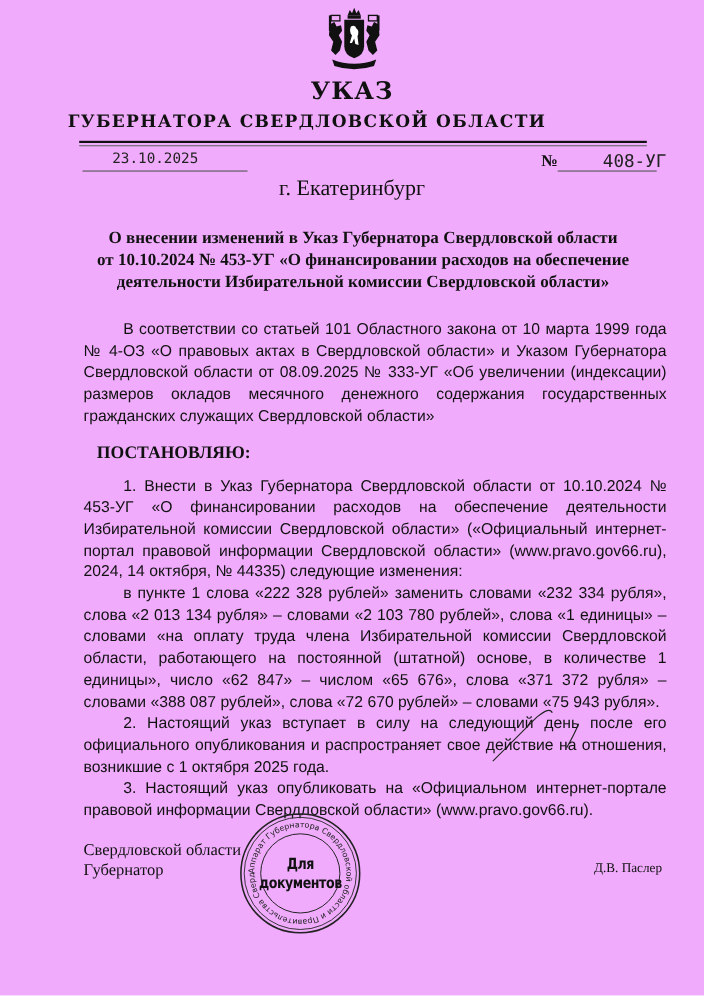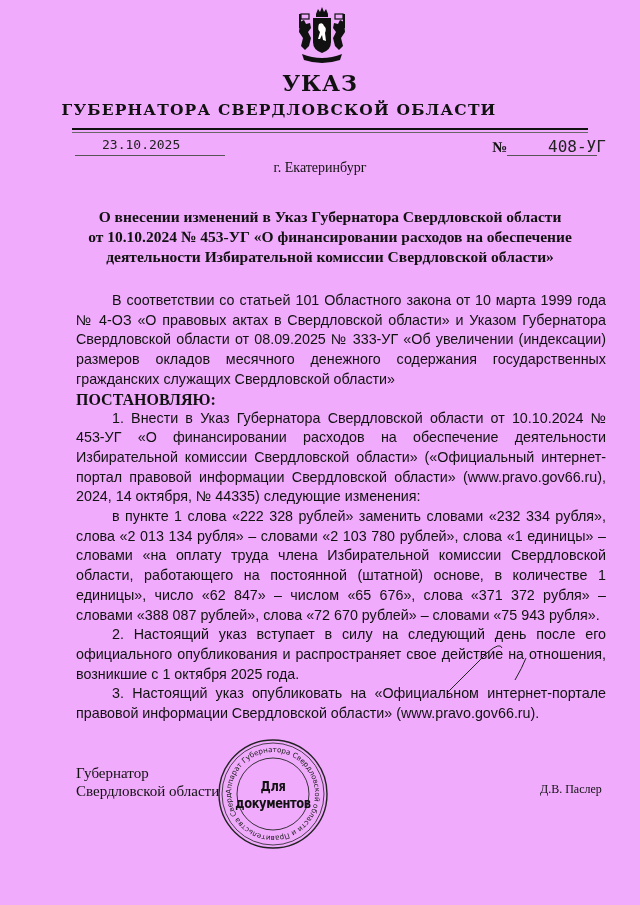--- a/index.html
+++ b/index.html
@@ -10,26 +10,26 @@
       font-family: "DejaVu Serif", serif; font-weight: bold; font-size: 22px; letter-spacing: 1px; color: #111; }
     .title-sub { position: absolute; left: 0; width: 558px; top: 100px; text-align: center;
       font-family: "DejaVu Serif", serif; font-weight: bold; font-size: 15.5px; letter-spacing: 1.2px; color: #111; }
     .rule1 { position: absolute; left: 72px; right: 52px; top: 128px; height: 2px; background: #111; }
     .rule2 { position: absolute; left: 72px; right: 52px; top: 132px; height: 1px; background: #666; }
     .date { position: absolute; left: 102px; top: 137px; font-family: "DejaVu Sans Mono", monospace; font-size: 13px; color: #222; }
     .date-line { position: absolute; left: 75px; width: 150px; top: 155px; height: 1px; background: #555; }
     .num-sign { position: absolute; left: 492px; top: 139px; font-family: "Liberation Serif", serif; font-weight: bold; font-size: 15px; }
     .num-val { position: absolute; left: 548px; top: 137px; font-family: "DejaVu Sans Mono", monospace; font-size: 16px; color: #222; }
     .num-line { position: absolute; left: 507px; width: 90px; top: 155px; height: 1px; background: #555; }
-    .city { position: absolute; left: 0; width: 640px; top: 160px; text-align: center; font-family: "Liberation Serif", serif; font-size: 14px; }
+    .city { position: absolute; left: 0; width: 640px; top: 160px; text-align: center; font-family: "Liberation Serif", serif; font-size: 20px; }
     .subject { position: absolute; left: 80px; width: 500px; top: 207px; text-align: center;
       font-family: "Liberation Serif", serif; font-weight: bold; font-size: 15.5px; line-height: 20px; }
     .body { position: absolute; left: 76px; width: 530px; font-family: "Liberation Sans", sans-serif; font-size: 14.3px; line-height: 19.7px; color: #111; }
     .para { margin: 0; text-align: justify; text-indent: 36px; }
-    .decree-word { font-family: "Liberation Serif", serif; font-weight: bold; font-size: 16px; margin: 0; text-indent: 0; line-height: 19px; }
+    .decree-word { font-family: "Liberation Serif", serif; font-weight: bold; font-size: 16px; margin: 12px; text-indent: 0; line-height: 19px; }
     .sig-left { position: absolute; left: 76px; top: 764px; font-family: "Liberation Serif", serif; font-size: 15px; line-height: 18px; }
     .sig-right { position: absolute; left: 540px; top: 782px; font-family: "Liberation Serif", serif; font-size: 12px; }
     .stamp { position: absolute; left: 217px; top: 738px; width: 112px; height: 112px; }
     .stamp-text { position: absolute; left: 217px; top: 778px; width: 112px; text-align: center;
       font-family: "DejaVu Sans", sans-serif; font-weight: bold; font-size: 14px; line-height: 17px; letter-spacing: -0.5px; transform: scaleX(0.82); }
     .handmark { position: absolute; left: 440px; top: 640px; width: 110px; height: 55px; pointer-events: none; }
   </style>
 </head>
 <body>
 
@@ -83,22 +83,22 @@
     <p class="para">2. Настоящий указ вступает в силу на следующий день после его официального опубликования и распространяет свое действие на отношения, возникшие с 1 октября 2025 года.</p>
     <p class="para">3. Настоящий указ опубликовать на «Официальном интернет-портале правовой информации Свердловской области» (www.pravo.gov66.ru).</p>
   </div>
 
   <svg class="handmark" viewBox="0 0 110 55">
     <path d="M8 52 Q30 30 48 12 Q60 2 62 8" fill="none" stroke="#222" stroke-width="1"></path>
     <path d="M75 40 Q82 28 86 18" fill="none" stroke="#222" stroke-width="1"></path>
   </svg>
 
   <div class="sig-left">
+    <div>Свердловской области</div>
     <div>Губернатор</div>
-    <div>Свердловской области</div>
   </div>
 
   <svg class="stamp" viewBox="0 0 112 112">
     <defs>
       <path id="ringpath" d="M56,56 m-42,0 a42,42 0 1,1 84,0 a42,42 0 1,1 -84,0"></path>
     </defs>
     <circle cx="56" cy="56" r="54" fill="none" stroke="#222" stroke-width="1.4"></circle>
     <circle cx="56" cy="56" r="51" fill="none" stroke="#222" stroke-width="0.8"></circle>
     <circle cx="56" cy="56" r="36" fill="none" stroke="#222" stroke-width="0.9"></circle>
     <text font-family="DejaVu Sans, sans-serif" font-size="7.2" fill="#222">

